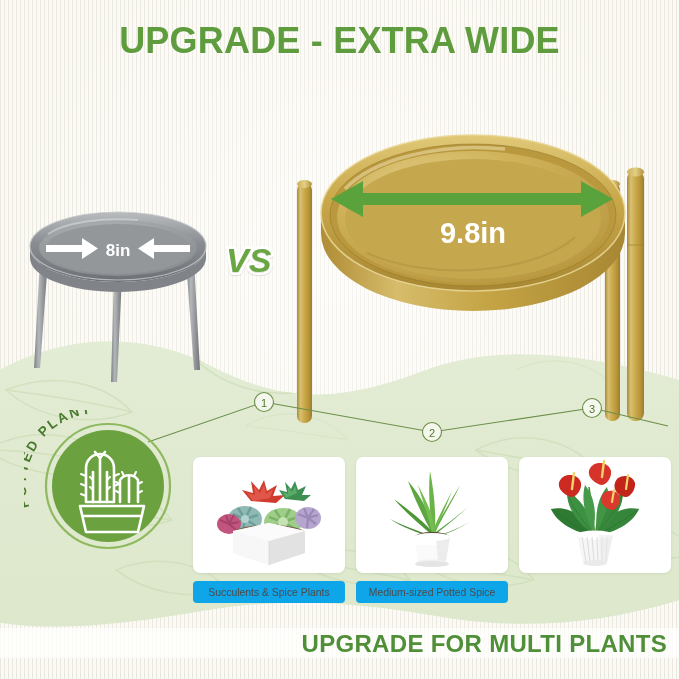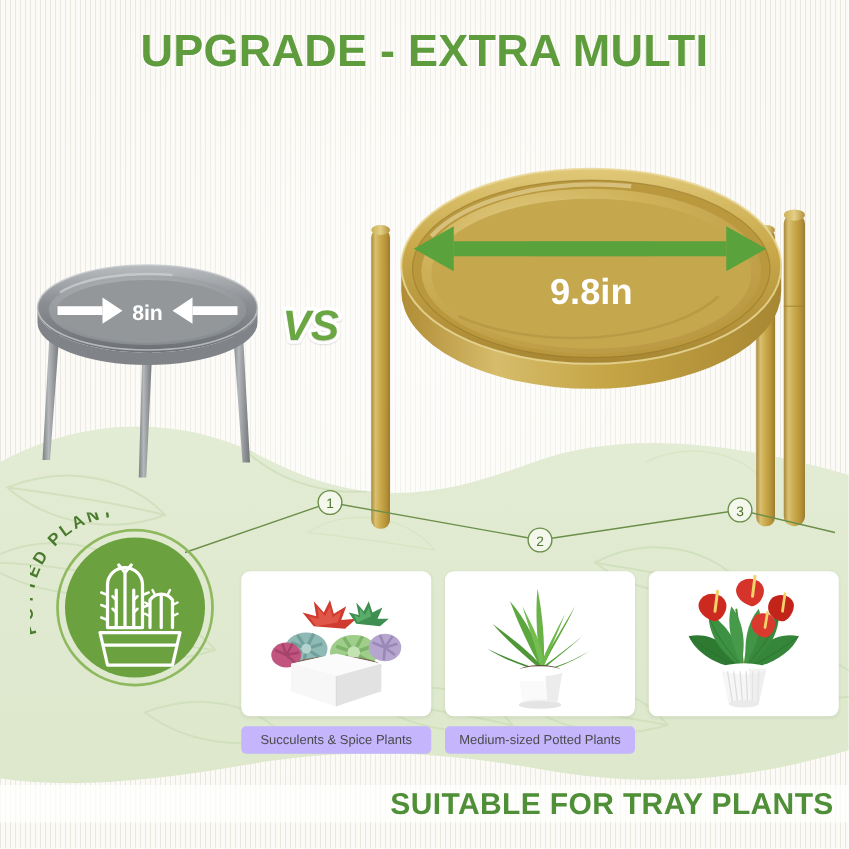--- a/index.html
+++ b/index.html
@@ -84,21 +84,21 @@
     width: 152px; height: 116px;
     background: #ffffff;
     border-radius: 7px;
     box-shadow: 0 1px 3px rgba(90,110,70,0.13);
     display: flex; align-items: center; justify-content: center;
     overflow: hidden;
   }
   .card-label {
     margin-top: 8px;
     width: 152px; height: 22px;
-    background: #c4b5fd;
+    background: #0ea5e9;
     border-radius: 4px;
     display: flex; align-items: center; justify-content: center;
     font-size: 10.4px;
     color: #4b4b4b;
     white-space: nowrap;
   }
 
   
   #footer-strip {
     position: absolute; left: 0; right: 0; top: 628px; height: 30px;
@@ -157,21 +157,21 @@
         <path d="M250,96 C290,100 326,106 352,110"></path>
         <path d="M520,40 C556,22 598,32 618,58"></path>
         <path d="M380,160 C416,142 456,152 476,176"></path>
       </g>
     </g>
   </svg>
 
   <div id="vignette"></div>
 
   <div id="headline">
-    <span class="hl-line">UPGRADE - EXTRA MULTI</span>
+    <span class="hl-line">UPGRADE - EXTRA WIDE</span>
   </div>
 
   <svg id="gray-table" viewBox="0 0 200 200">
     <defs>
       <linearGradient id="grayLeg" x1="0" y1="0" x2="1" y2="0">
         <stop offset="0%" stop-color="#7d8184"></stop>
         <stop offset="35%" stop-color="#b5b8bb"></stop>
         <stop offset="70%" stop-color="#8e9295"></stop>
         <stop offset="100%" stop-color="#72767a"></stop>
       </linearGradient>
@@ -400,21 +400,21 @@
           <g>
             <path d="M58,80 L94,80 L90,104 L62,104 Z" fill="#fafafa"></path>
             <path d="M58,80 L94,80 L92.6,88 L59.4,88 Z" fill="#ffffff"></path>
             <path d="M80,80 L94,80 L90,104 L82,104 Z" fill="#ececec"></path>
             <ellipse cx="76" cy="80" rx="18" ry="4" fill="#ffffff"></ellipse>
             <ellipse cx="76" cy="106" rx="16" ry="3.5" fill="#f0f0f0"></ellipse>
             <ellipse cx="76" cy="107" rx="17" ry="3" fill="#e4e4e4"></ellipse>
           </g>
         </svg>
       </div>
-      <div class="card-label">Medium-sized Potted Plants</div>
+      <div class="card-label">Medium-sized Potted Spice</div>
     </div>
 
     <div class="card-col">
       <div class="card-box">
         <svg viewBox="0 0 152 116" width="152" height="116">
 
           <g stroke="#4d8f39" stroke-width="1.6" fill="none">
             <path d="M76,80 C72,62 62,48 54,38"></path>
             <path d="M76,80 C80,62 90,48 100,38"></path>
             <path d="M76,80 C74,62 72,44 70,30"></path>
@@ -469,15 +469,15 @@
             <path d="M80,78 L94,78 L88,106 L82,106 Z" fill="#e9e9e9" opacity="0.55"></path>
             <ellipse cx="76" cy="106" rx="12" ry="3" fill="#eaeaea"></ellipse>
           </g>
         </svg>
       </div>
     </div>
 
   </div>
 
   <div id="footer-strip"></div>
-  <div id="footer-text">SUITABLE FOR TRAY PLANTS</div>
+  <div id="footer-text">UPGRADE FOR MULTI PLANTS</div>
 
 </div>
 
 </body></html>

